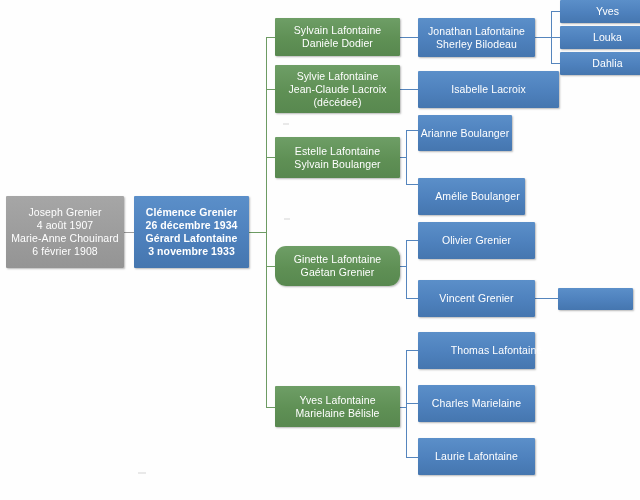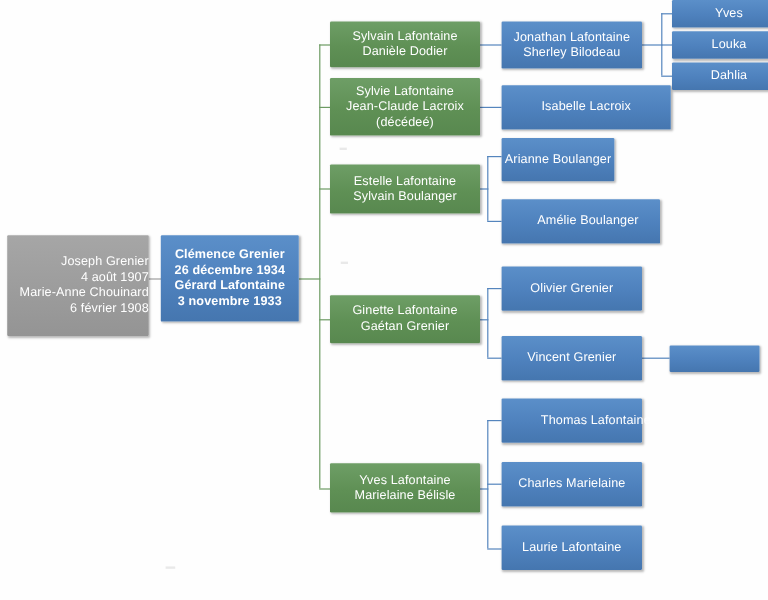--- a/index.html
+++ b/index.html
@@ -104,21 +104,21 @@
   <div class="line line-blue h" style="left:406px;top:350px;width:12px;"></div>
   <div class="line line-blue h" style="left:406px;top:403px;width:12px;"></div>
   <div class="line line-blue h" style="left:406px;top:457px;width:12px;"></div>
 
   <div class="line line-blue h" style="left:535px;top:37px;width:17px;"></div>
   <div class="line line-blue v" style="left:551px;top:11px;height:52px;"></div>
   <div class="line line-blue h" style="left:551px;top:11px;width:11px;"></div>
   <div class="line line-blue h" style="left:551px;top:37px;width:11px;"></div>
   <div class="line line-blue h" style="left:551px;top:63px;width:11px;"></div>
 
-  <div class="node node-grey" style="left:6px;top:196px;width:118px;height:84px;align-items:flex-end;">
+  <div class="node node-grey" style="left:6px;top:196px;width:118px;height:72px;">
     <span class="ln">Joseph Grenier</span>
     <span class="ln">4 août 1907</span>
     <span class="ln">Marie-Anne Chouinard</span>
     <span class="ln">6 février 1908</span>
   </div>
 
   <div class="node node-blue" style="left:134px;top:196px;width:115px;height:72px;font-weight:bold;">
     <span class="ln">Clémence Grenier</span>
     <span class="ln">26 décembre 1934</span>
     <span class="ln">Gérard Lafontaine</span>
@@ -134,21 +134,21 @@
     <span class="ln">Sylvie Lafontaine</span>
     <span class="ln">Jean-Claude Lacroix</span>
     <span class="ln">(décédeé)</span>
   </div>
 
   <div class="node node-green" style="left:275px;top:137px;width:125px;height:41px;">
     <span class="ln">Estelle Lafontaine</span>
     <span class="ln">Sylvain Boulanger</span>
   </div>
 
-  <div class="node node-green" style="left:275px;top:246px;width:125px;height:40px;">
+  <div class="node node-green" style="left:275px;top:246px;width:125px;height:40px;border-radius:11px;">
     <span class="ln">Ginette Lafontaine</span>
     <span class="ln">Gaétan Grenier</span>
   </div>
 
   <div class="node node-green" style="left:275px;top:386px;width:125px;height:41px;">
     <span class="ln">Yves Lafontaine</span>
     <span class="ln">Marielaine Bélisle</span>
   </div>
 
   <div class="node node-blue" style="left:418px;top:18px;width:117px;height:39px;">
@@ -157,21 +157,21 @@
   </div>
 
   <div class="node node-blue" style="left:418px;top:71px;width:141px;height:37px;">
     <span class="ln">Isabelle Lacroix</span>
   </div>
 
   <div class="node node-blue" style="left:418px;top:115px;width:94px;height:36px;">
     <span class="ln">Arianne Boulanger</span>
   </div>
 
-  <div class="node node-blue" style="left:418px;top:166px;width:132px;height:37px;padding-left:12px;">
+  <div class="node node-blue" style="left:418px;top:178px;width:107px;height:37px;padding-left:12px;">
     <span class="ln">Amélie Boulanger</span>
   </div>
 
   <div class="node node-blue" style="left:418px;top:222px;width:117px;height:37px;">
     <span class="ln">Olivier Grenier</span>
   </div>
 
   <div class="node node-blue" style="left:418px;top:280px;width:117px;height:37px;">
     <span class="ln">Vincent Grenier</span>
   </div>

